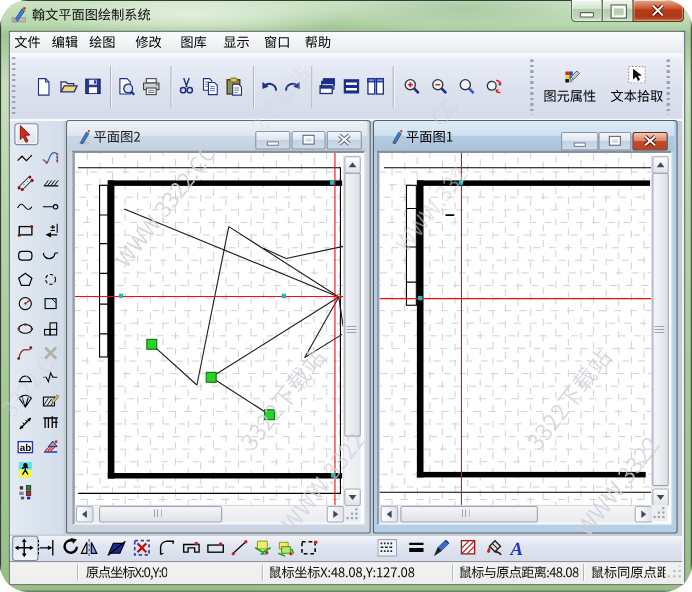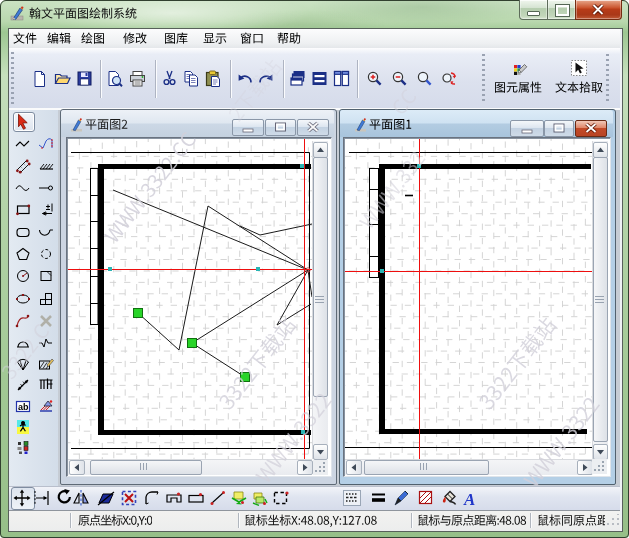--- a/index.html
+++ b/index.html
@@ -1,14 +1,14 @@
 <!DOCTYPE html>
 <html><head><meta charset="utf-8"><style>
 html,body{margin:0;padding:0;background:#fff;font-family:"Liberation Sans",sans-serif;}
-#app{position:relative;width:629px;height:538px;overflow:hidden;}
+#app{position:relative;width:629px;height:538px;overflow:hidden;border-radius:25px;}
 .abs{position:absolute;}
 svg{display:block}
 </style></head><body>
 <div id="app">
 <div style="position:absolute;left:0;top:0;width:629px;height:538px;background:linear-gradient(180deg,#cbe3c4 0%,#b9d8ae 4%,#9dc792 6%,#c6e0bd 14%,#b4d4a9 38%,#a2c995 70%,#96bf88 100%);border-radius:6px 6px 4px 4px;"></div>
     <div style="position:absolute;left:2px;top:1px;width:625px;height:27px;border-radius:6px 6px 0 0;background:radial-gradient(ellipse 200px 30px at 170px 12px, rgba(255,255,255,.55), rgba(255,255,255,0) 70%),radial-gradient(ellipse 160px 26px at 420px 6px, rgba(110,150,105,.28), rgba(110,150,105,0) 70%),radial-gradient(ellipse 120px 22px at 300px 24px, rgba(125,165,115,.25), rgba(125,165,115,0) 70%);"></div>
     <div style="position:absolute;left:0;top:0;width:627px;height:536px;border:1px solid #31402f;border-radius:6px 6px 4px 4px;"></div>
     <svg class="abs" style="left:9px;top:5px" width="17" height="17" viewBox="0 0 17 17">
 <rect x="2" y="11" width="12" height="4" fill="#b9b6ae" stroke="#8a877f" stroke-width="0.5"></rect>
 <path d="M4 14 L11 3 L13.5 4.8 L6.6 14.6 Z" fill="#3f7ad6" stroke="#1c3f77" stroke-width="0.7"></path>

